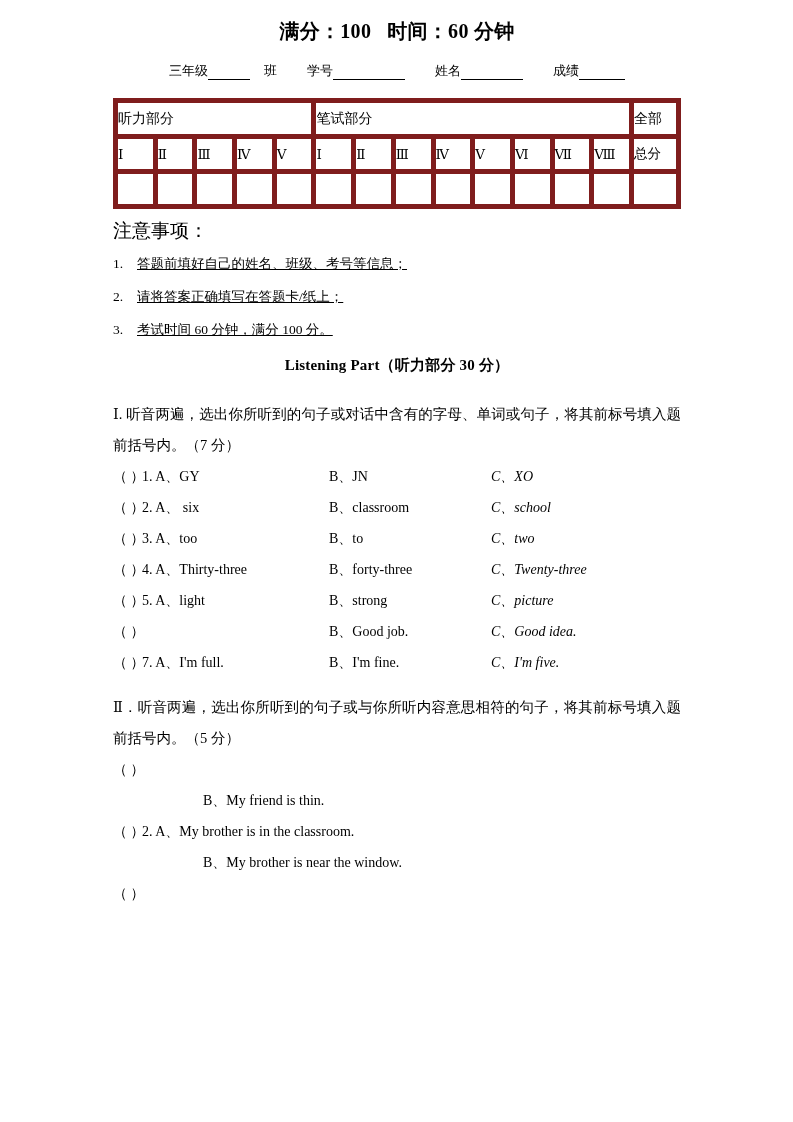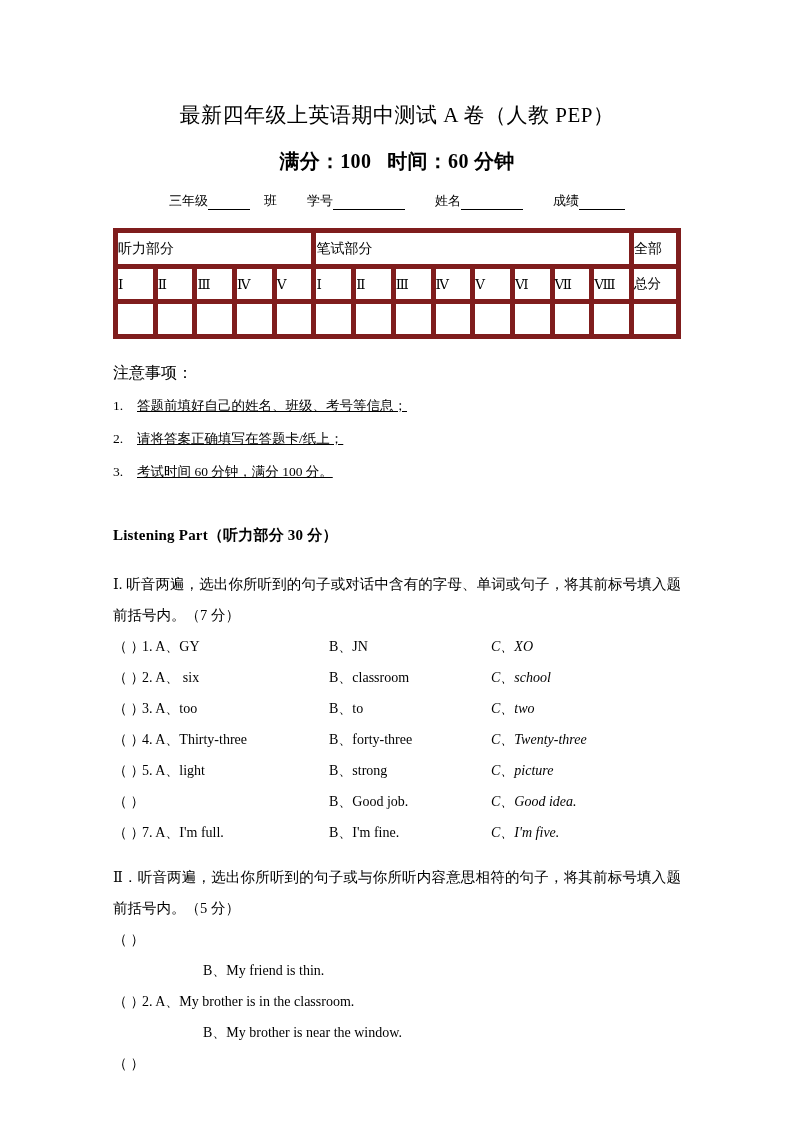--- a/index.html
+++ b/index.html
@@ -82,40 +82,40 @@
     padding: 0;
     vertical-align: middle;
   }
   .score-table td.hdr { height: 31px; font-size: 14px; }
   .score-table td.blankrow { height: 30px; }
   .col-small { width: 37px; }
   .col-total { width: 42px; }
 
   
   .notes-title {
-    font-size: 16px;
-    margin-top: 24px;
+    font-size: 19px;
+    margin-top: 12px;
     line-height: 20px;
   }
   .note-item {
     font-size: 13.5px;
     line-height: 20px;
     margin-top: 13px;
     padding-left: 0;
     display: flex;
   }
   .note-num { width: 24px; flex: 0 0 24px; }
   .note-text { flex: 1; text-decoration: underline; }
 
   
   .section-heading {
-    text-align: left;
+    text-align: center;
     font-size: 15px;
     font-weight: bold;
-    margin-top: 44px;
+    margin-top: 16px;
     letter-spacing: 0.2px;
   }
 
   
   .q-instruction {
     font-size: 14.5px;
     line-height: 31px;
     margin-top: 24px;
     text-align: justify;
     text-justify: inter-ideograph;
@@ -168,21 +168,20 @@
     white-space: nowrap;
     padding-left: 90px;
   }
 </style>
 </head>
 <body>
 
 <div class="page">
   <div class="content">
 
-    <div class="doc-title">最新四年级上英语期中测试 A 卷（人教 PEP）</div>
 
     <div class="score-line">
       <span>满分：</span><span>100</span><span class="gap"></span><span>时间：</span><span>60 分钟</span>
     </div>
 
     <div class="info-line">
       <span class="seg">三年级</span><span class="blank b-sm"></span><span class="sp-a"></span><span class="seg">班</span><span class="sp-b"></span><span class="seg">学号</span><span class="blank b-md"></span><span class="sp-c"></span><span class="seg">姓名</span><span class="blank b-lg"></span><span class="sp-c"></span><span class="seg">成绩</span><span class="blank b-xs"></span>
     </div>
 
     <table class="score-table">

